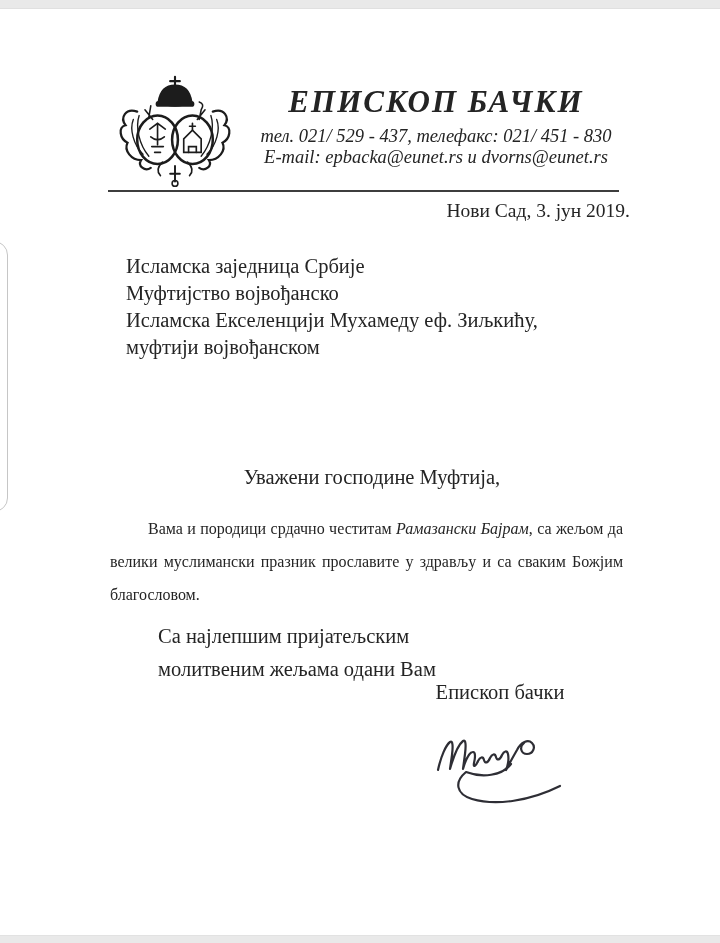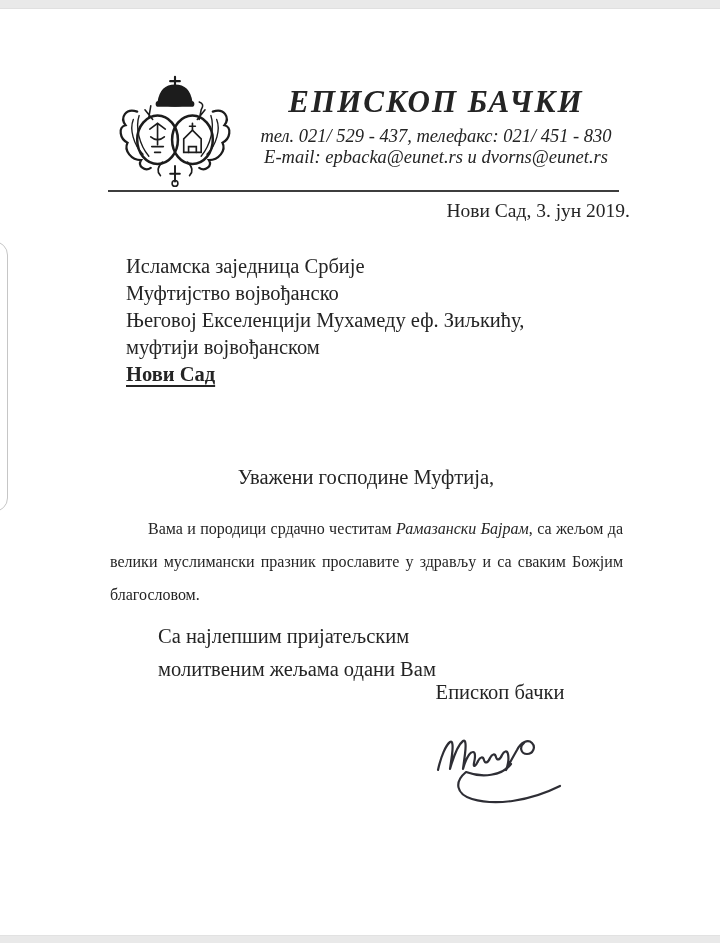--- a/index.html
+++ b/index.html
@@ -54,21 +54,21 @@
   }
   .recipient b { font-weight: normal; }
   .recipient .underlined {
     font-weight: bold;
     text-decoration: underline;
     text-decoration-thickness: 2px;
     text-underline-offset: 4px;
   }
 
   .salutation {
-    position: absolute; left: 110px; top: 466px; width: 512px;
+    position: absolute; left: 116px; top: 466px; width: 512px;
     text-align: center; font-size: 20.5px;
   }
 
   .body-par {
     position: absolute; left: 110px; top: 512px; width: 513px;
     font-size: 16px; line-height: 33px;
     text-align: justify; text-indent: 38px;
   }
   .body-par i { font-style: italic; }
 
@@ -130,23 +130,22 @@
     <div class="lh-line">E-mail: epbacka@eunet.rs  и  dvorns@eunet.rs</div>
   </div>
 
   <div class="lh-rule"></div>
 
   <div class="date-line">Нови Сад, 3. јун 2019.</div>
 
   <div class="recipient">
     <div>Исламска заједница Србије</div>
     <div>Муфтијство војвођанско</div>
-    <div><span>Његовој Екселенцији </span><b>Мухамеду</b><span> еф. </span><b>Зиљкићу</b><span>,</span></div>
+    <div><span>Исламска Екселенцији </span><b>Мухамеду</b><span> еф. </span><b>Зиљкићу</b><span>,</span></div>
     <div>муфтији војвођанском</div>
-    <div><span class="underlined">Нови Сад</span></div>
   </div>
 
   <div class="salutation">Уважени господине Муфтија,</div>
 
   <div class="body-par"><span>Вама и породици срдачно честитам </span><i>Рамазански Бајрам</i><span>, са жељом да велики муслимански празник прославите у здрављу и са сваким Божјим благословом.</span></div>
 
   <div class="closing">
     <div>Са најлепшим пријатељским</div>
     <div>молитвеним жељама одани Вам</div>
   </div>

